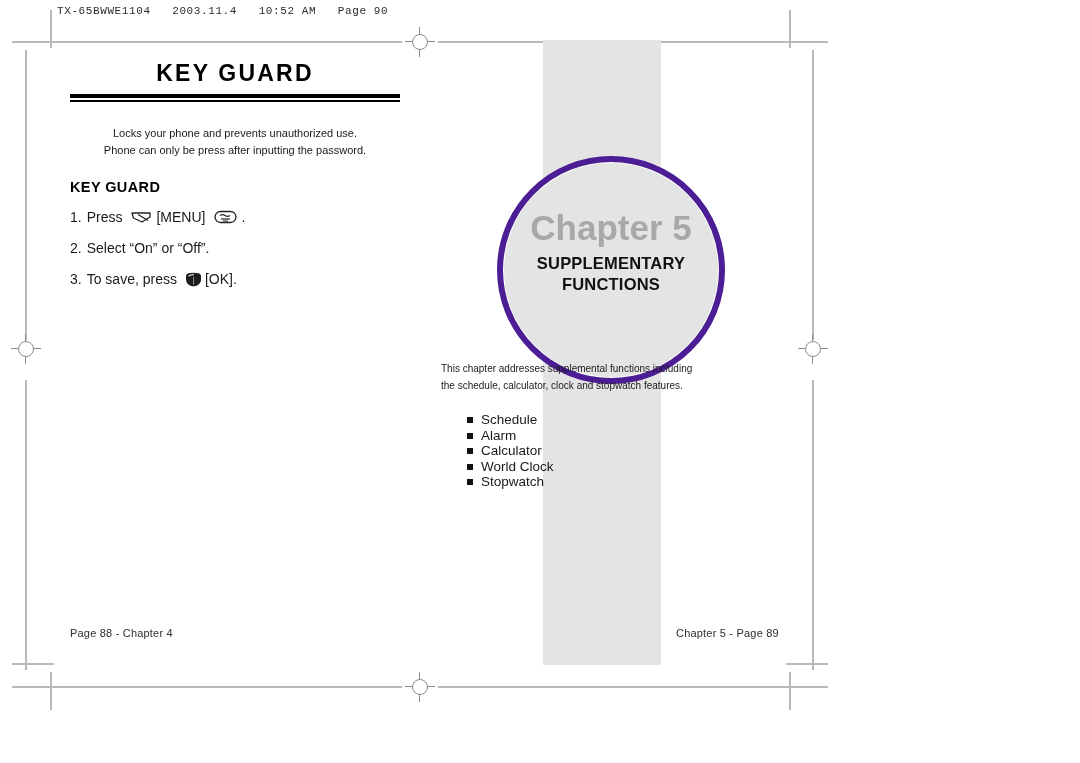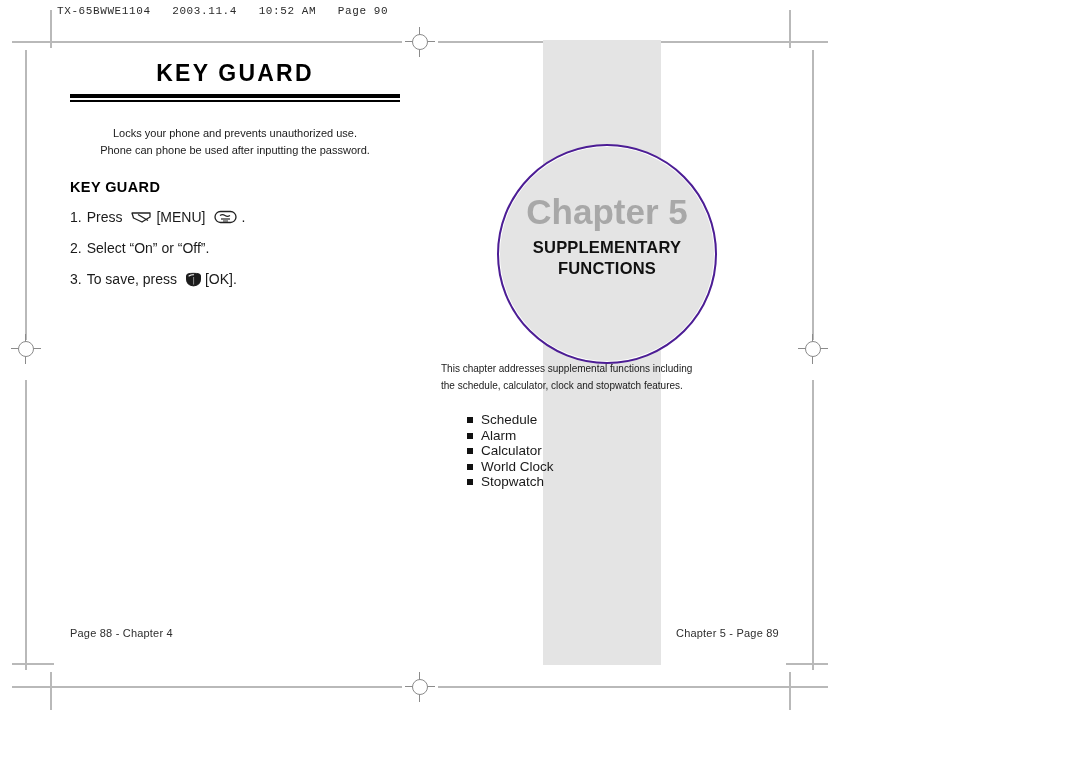--- a/index.html
+++ b/index.html
@@ -170,26 +170,26 @@
   
   .right-page {
     position: absolute;
     left: 435px;
     top: 40px;
     width: 370px;
   }
   .chapter-circle {
     position: absolute;
     left: 62px;
-    top: 104px;
+    top: 116px;
     width: 216px;
     height: 216px;
     border-radius: 50%;
     background: #e4e4e4;
-    border: 2px solid #4c1d95;
+    border: 6px solid #4c1d95;
     box-shadow: inset 0 0 0 1px #ffffff;
   }
   .chapter-inner {
     position: absolute;
     left: 0;
     right: 0;
     top: 46px;
     text-align: center;
   }
   .chapter-word {
@@ -303,21 +303,21 @@
 
   <div class="left-page">
     <h1 class="page-title">KEY GUARD</h1>
     <div class="title-rules">
       <div class="r1"></div>
       <div class="r2"></div>
     </div>
 
     <div class="intro">
       <div>Locks your phone and prevents unauthorized use.</div>
-      <div>Phone can phone be used after inputting the password.</div>
+      <div>Phone can only be press after inputting the password.</div>
     </div>
 
     <div class="section-head">KEY GUARD</div>
 
     <div class="steps">
 
       <div class="step">
         <span class="num">1.</span>
         <span class="txt">Press</span>
         <span class="key-soft">

